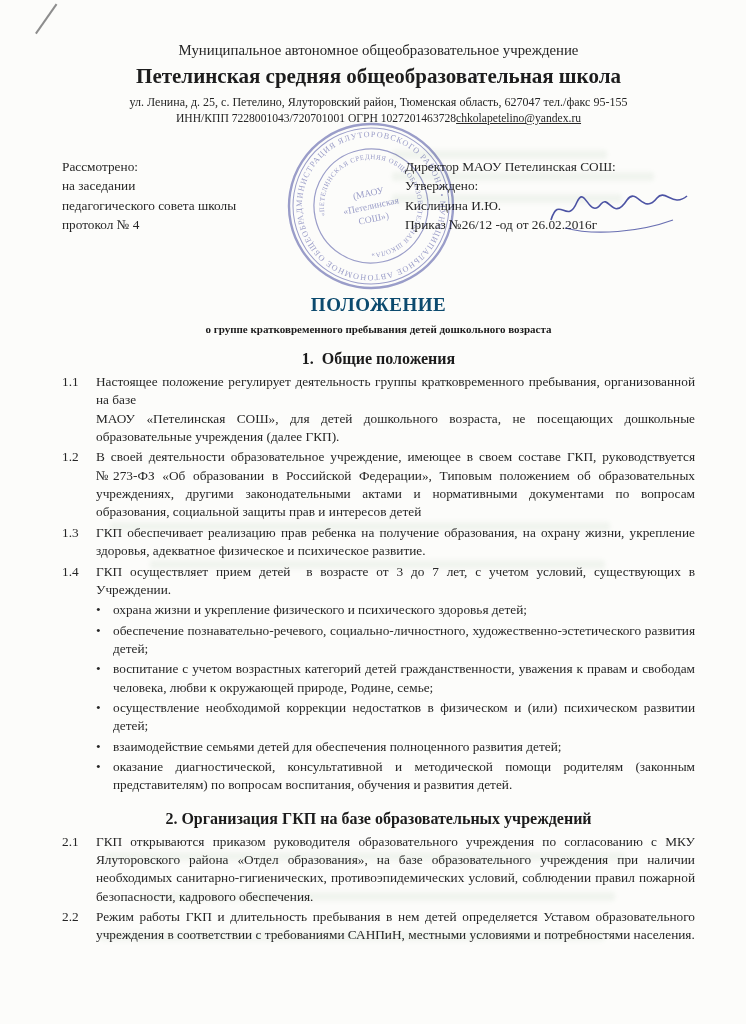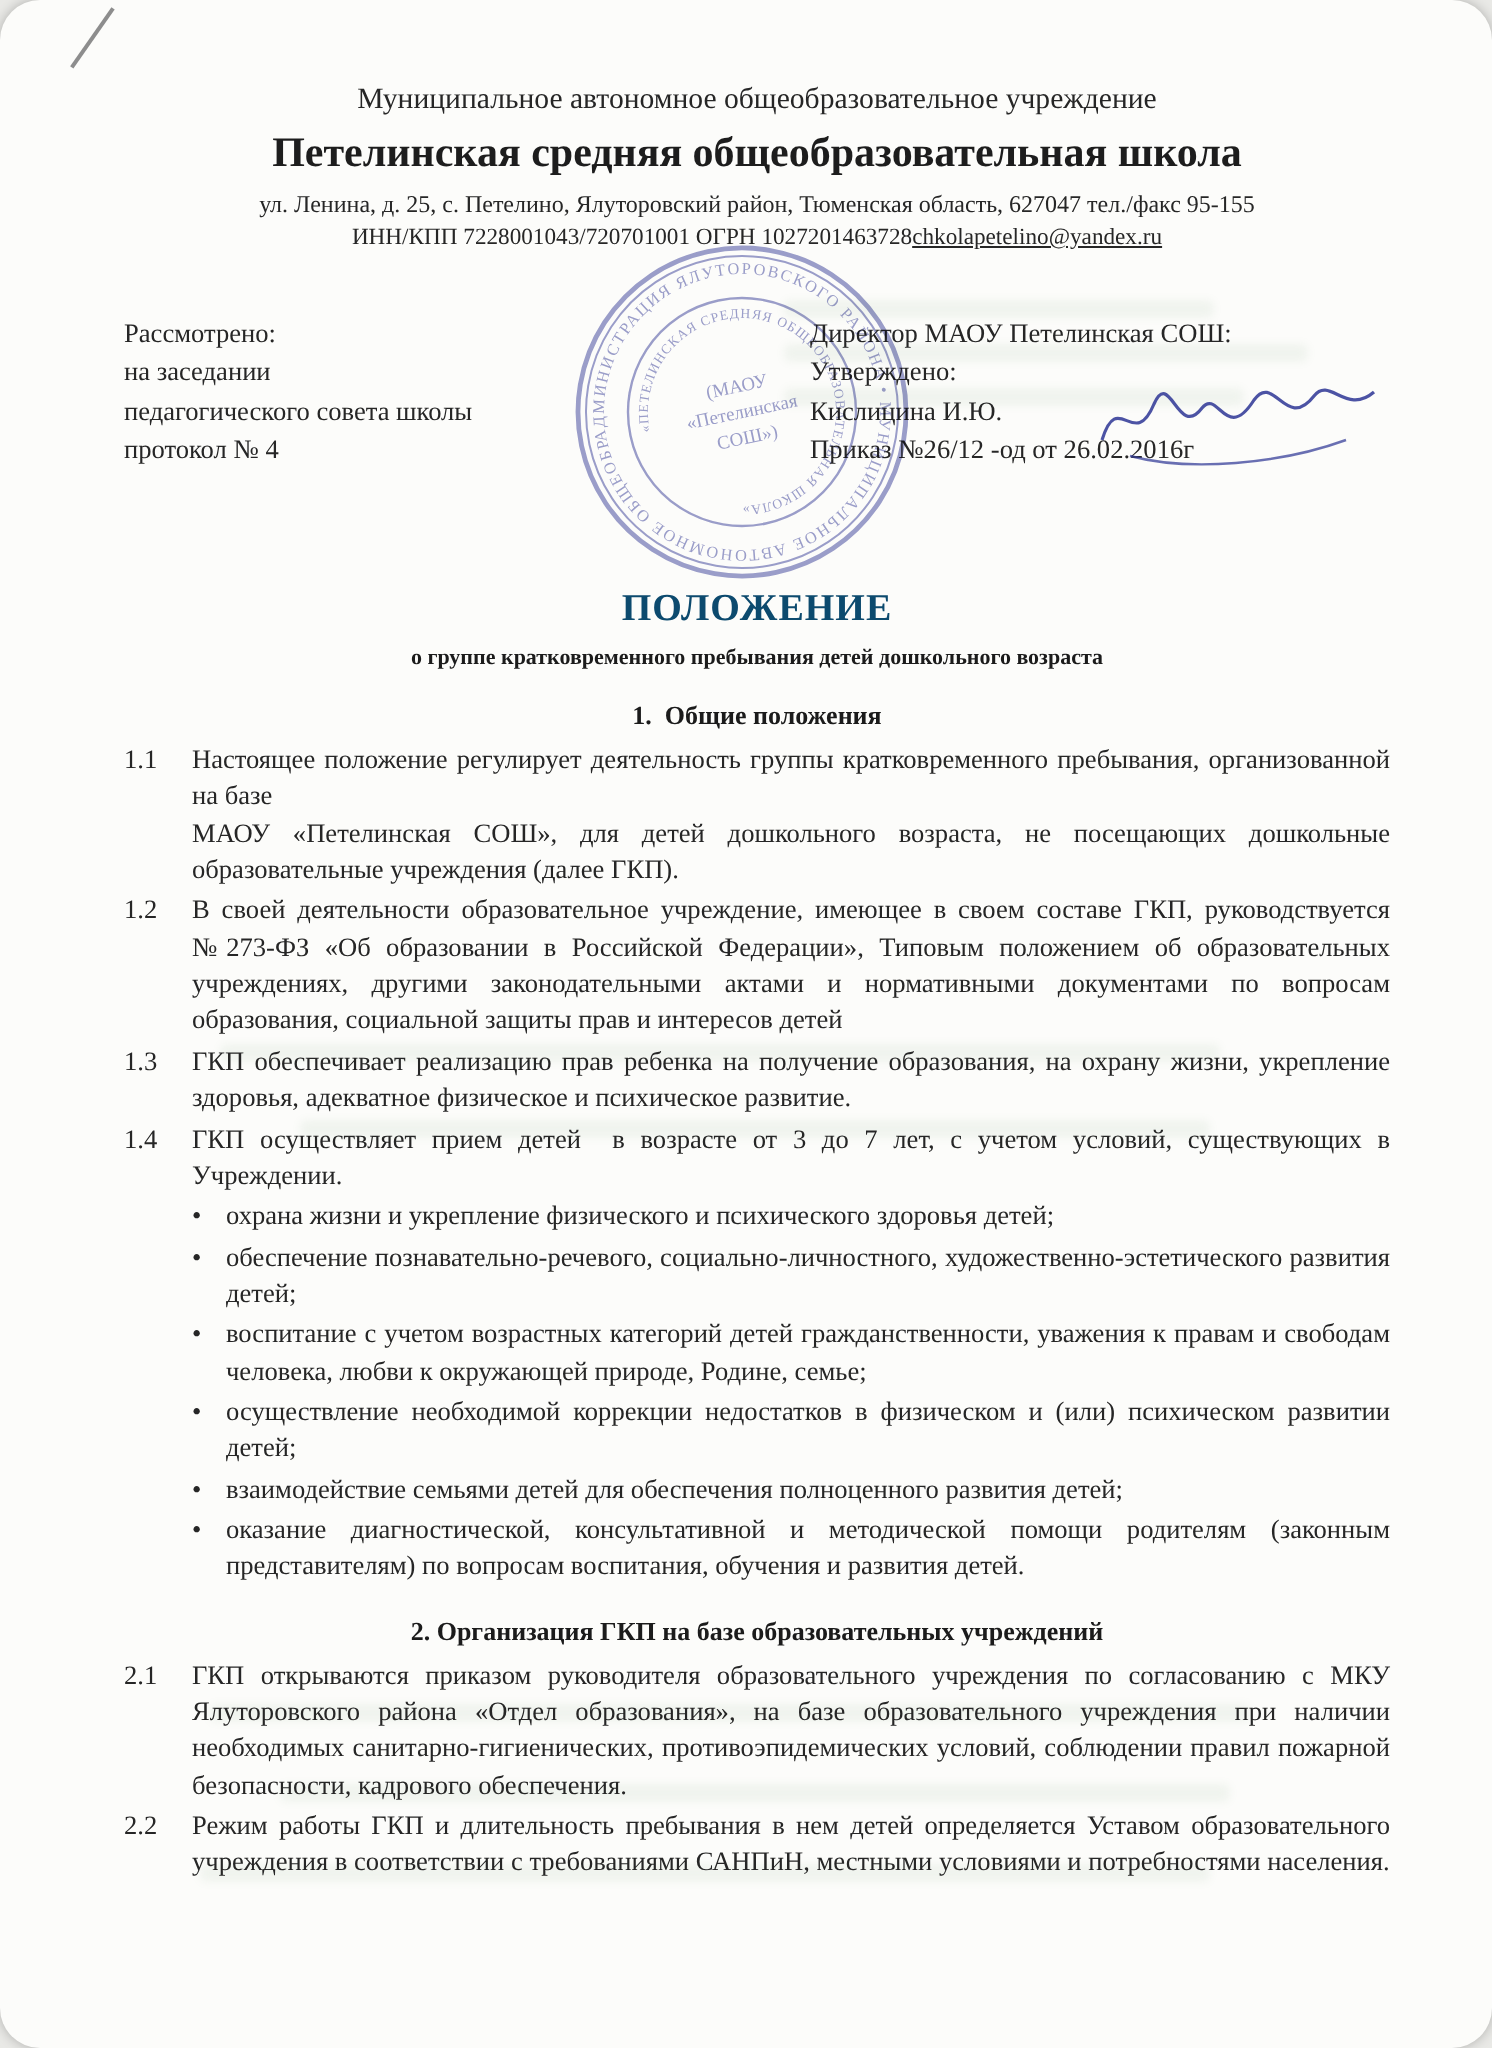--- a/index.html
+++ b/index.html
@@ -5,42 +5,41 @@
   html,body { margin:0; padding:0; background:#e9e9e6; }
   .page {
     position: relative;
     width: 746px; height: 1024px;
     margin: 0 auto;
     background: #fcfcfa;
     font-family: "Liberation Serif", serif;
     color: #262626;
     overflow: hidden;
     box-shadow: 0 0 6px rgba(0,0,0,.25);
-    border-radius: 20px;
   }
   .content { position: relative; padding: 42px 51px 0 62px; z-index: 2; }
 
   
   .org     { text-align:center; font-size:14.8px; }
   .school  { text-align:center; font-size:21px; font-weight:bold; margin-top:5px; color:#1d1d1d; }
   .addr    { text-align:center; font-size:12px; margin-top:6px; }
   .req     { text-align:center; font-size:11.6px; margin-top:2px; }
   .email   { text-decoration: underline; }
 
   
   .approval { display:flex; justify-content:space-between; margin-top:32px; font-size:13.3px; line-height:1.45; }
   .approval .col-left  { width: 230px; }
   .approval .col-right { width: 290px; }
 
   
   .doc-title    { text-align:center; font-weight:bold; font-size:19px; letter-spacing:.5px; margin-top:60px; color:#0c4a6e; }
   .doc-subtitle { text-align:center; font-weight:bold; font-size:11px; margin-top:7px; color:#1b1b1b; }
 
   
-  .sec-heading { text-align:center; font-weight:bold; font-size:13px; margin:15px 0 5px; white-space:pre-wrap; color:#1b1b1b; }
+  .sec-heading { text-align:center; font-weight:bold; font-size:16px; margin:15px 0 5px; white-space:pre-wrap; color:#1b1b1b; }
   .para   { display:flex; font-size:13.3px; line-height:1.38; margin-top:2px; }
   .num    { width:34px; flex:none; }
   .ptext  { flex:1; text-align:justify; white-space:pre-wrap; }
   .li     { display:flex; font-size:13.3px; line-height:1.38; padding-left:34px; margin-top:2px; }
   .marker { width:17px; flex:none; }
   .li-text{ flex:1; text-align:justify; }
 
   
   .stamp {
     position:absolute; left:281px; top:116px; z-index:3;

